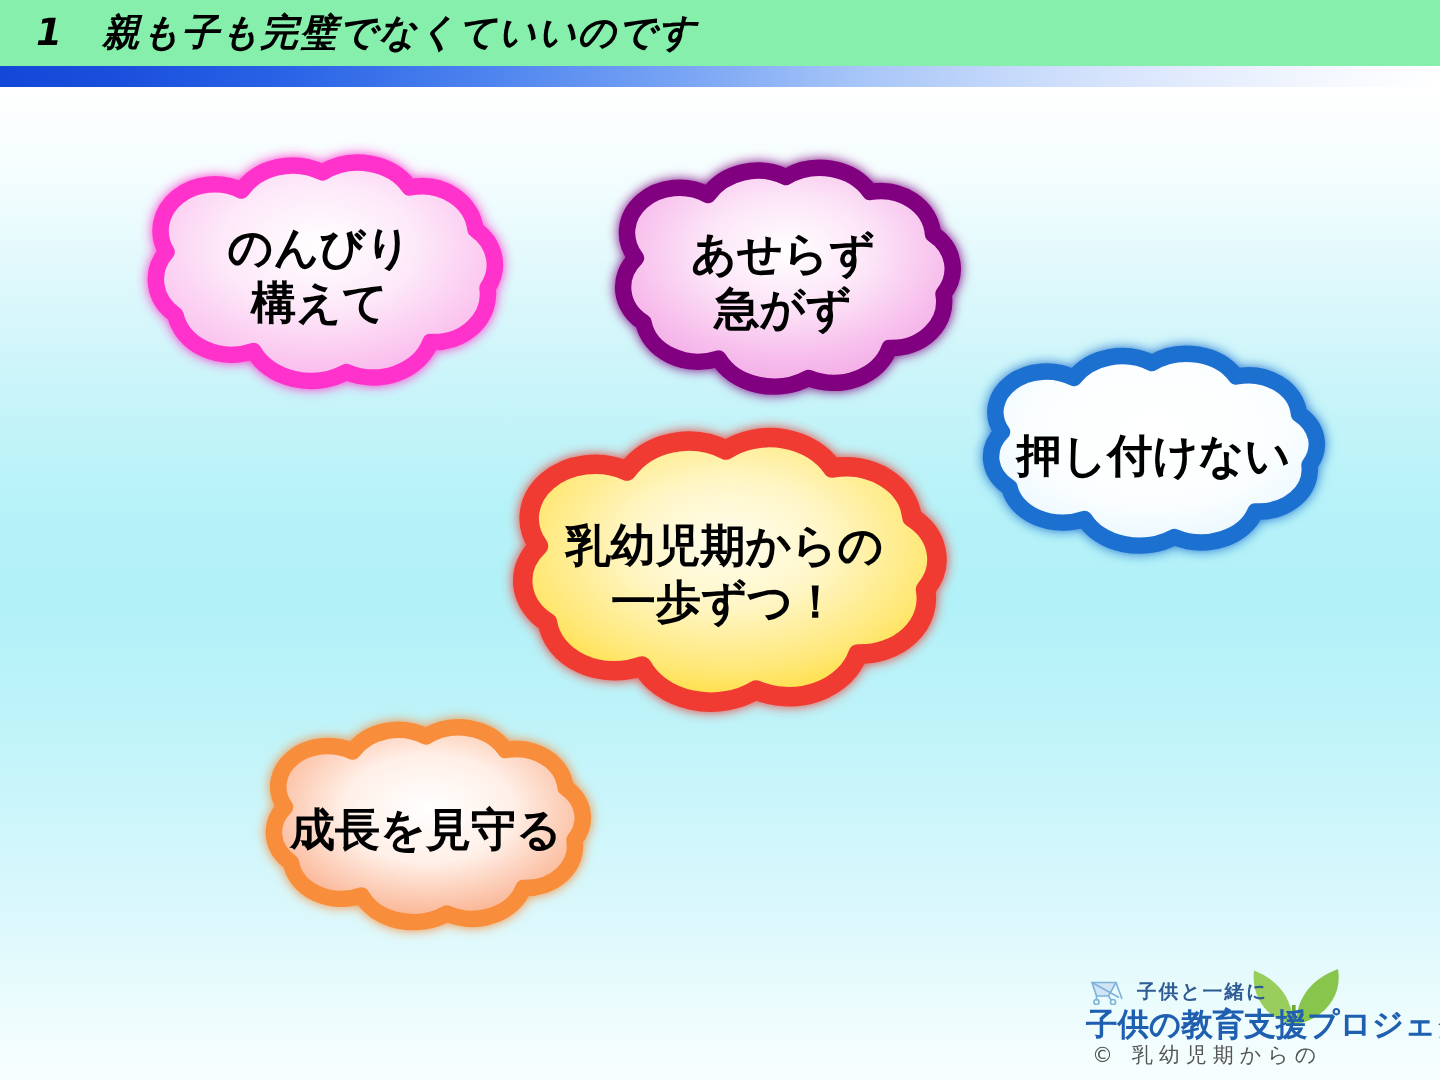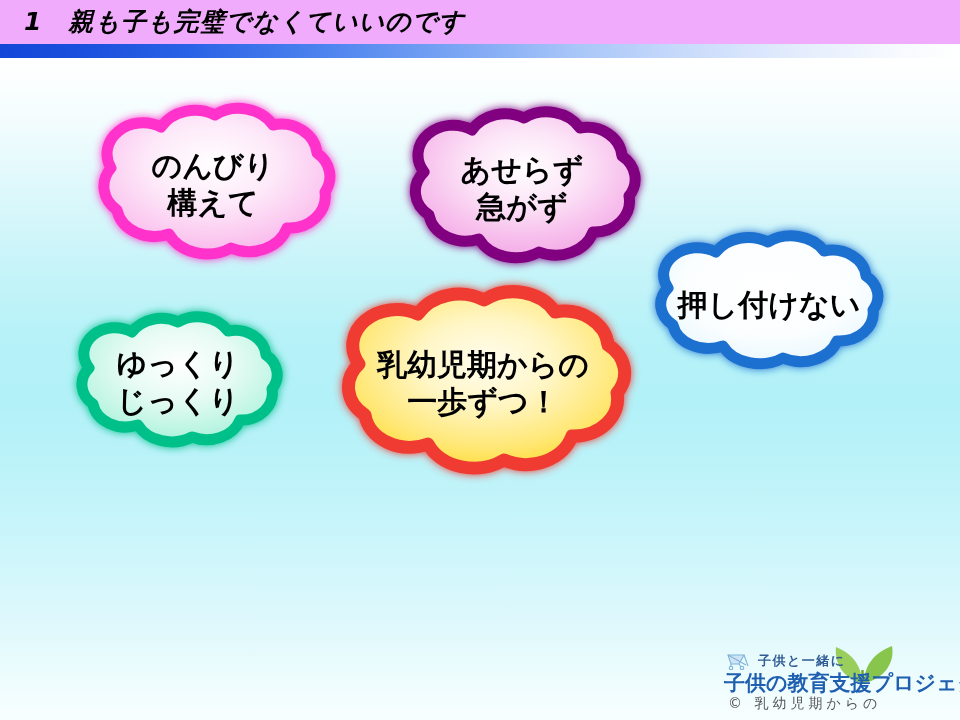--- a/index.html
+++ b/index.html
@@ -6,21 +6,21 @@
   html,body { width:960px; height:720px; }
   body {
     font-family:"DejaVu Sans","Liberation Sans",sans-serif;
     background:#ffffff;
     overflow:hidden;
   }
   #slide {
     position:relative;
     width:960px; height:720px;
     overflow:hidden;
-    background:#f0abfc;
+    background:#86efac;
     text-decoration:underline;
   }
 
   
   #bg {
     position:absolute; left:0; top:58px; width:960px; height:662px;
     background:linear-gradient(to bottom,
       #ffffff 0%,
       #f4fdfe 9%,
       #ddf8fb 20%,
@@ -197,34 +197,33 @@
         <path fill="url(#g-oshitsukenai)" stroke="#1f6fd0" stroke-width="11" stroke-linejoin="round" d="M100,30 a38,31 0 0,1 52,-10 a38,30 0 0,1 56,9
              a34,28 0 0,1 42,25 a32,26 0 0,1 7,34
              a34,28 0 0,1 -36,31 a38,30 0 0,1 -54,17
              a40,30 0 0,1 -60,-12 a36,28 0 0,1 -50,-21
              a32,26 0 0,1 -5,-37 a34,27 0 0,1 48,-36 Z"></path>
       </g>
     </svg>
     <div class="cloud-label" style="font-size:30px;">押し付けない</div>
   </div>
 
-  <div class="cloud" style="left:42px; top:302px; width:272px; height:162px; z-index:3;">
-    <svg viewBox="0 0 272 162" width="272" height="162">
-      <g filter="url(#cloud-glow)">
-        <path fill="url(#g-yukkuri)" stroke="#00c08a" stroke-width="11" stroke-linejoin="round" d="M90,30 a35,30 0 0,1 46,-10 a35,29 0 0,1 50,9
-             a31,27 0 0,1 38,24 a29,25 0 0,1 6,34
-             a31,27 0 0,1 -32,31 a35,29 0 0,1 -48,17
-             a37,29 0 0,1 -54,-12 a33,27 0 0,1 -45,-21
-             a29,25 0 0,1 -4,-36 a31,26 0 0,1 43,-36 Z"></path>
-      </g>
-    </svg>
-    <div class="cloud-label" style="font-size:30px;">ゆっくり
-じっくり</div>
-  </div>
-
+
+  <div class="cloud" style="left:140px; top:470px; width:288px; height:168px; z-index:3;">
+    <svg viewBox="0 0 288 168" width="288" height="168">
+      <g filter="url(#cloud-glow)">
+        <path fill="url(#g-seichou)" stroke="#f88d3b" stroke-width="11" stroke-linejoin="round" d="M95,31 a36,31 0 0,1 49,-10 a36,30 0 0,1 53,9
+             a33,28 0 0,1 40,25 a31,26 0 0,1 6,35
+             a33,28 0 0,1 -34,32 a36,30 0 0,1 -51,17
+             a38,30 0 0,1 -57,-12 a34,28 0 0,1 -47,-22
+             a31,26 0 0,1 -4,-37 a33,27 0 0,1 45,-37 Z"></path>
+      </g>
+    </svg>
+    <div class="cloud-label" style="font-size:30px;">成長を見守る</div>
+  </div>
 
 
   <div class="cloud" style="left:292px; top:272px; width:382px; height:224px; z-index:6;">
     <svg viewBox="0 0 382 224" width="382" height="224">
       <g filter="url(#cloud-glow)">
         <path fill="url(#g-kodomo-issho)" stroke="#ef3b33" stroke-width="13" stroke-linejoin="round" d="M126,42 a48,41 0 0,1 66,-14 a48,40 0 0,1 71,12
              a44,37 0 0,1 53,33 a42,35 0 0,1 9,48
              a44,37 0 0,1 -45,43 a48,40 0 0,1 -68,24
              a50,40 0 0,1 -76,-16 a45,37 0 0,1 -63,-29
              a42,35 0 0,1 -6,-51 a44,36 0 0,1 59,-50 Z"></path>

